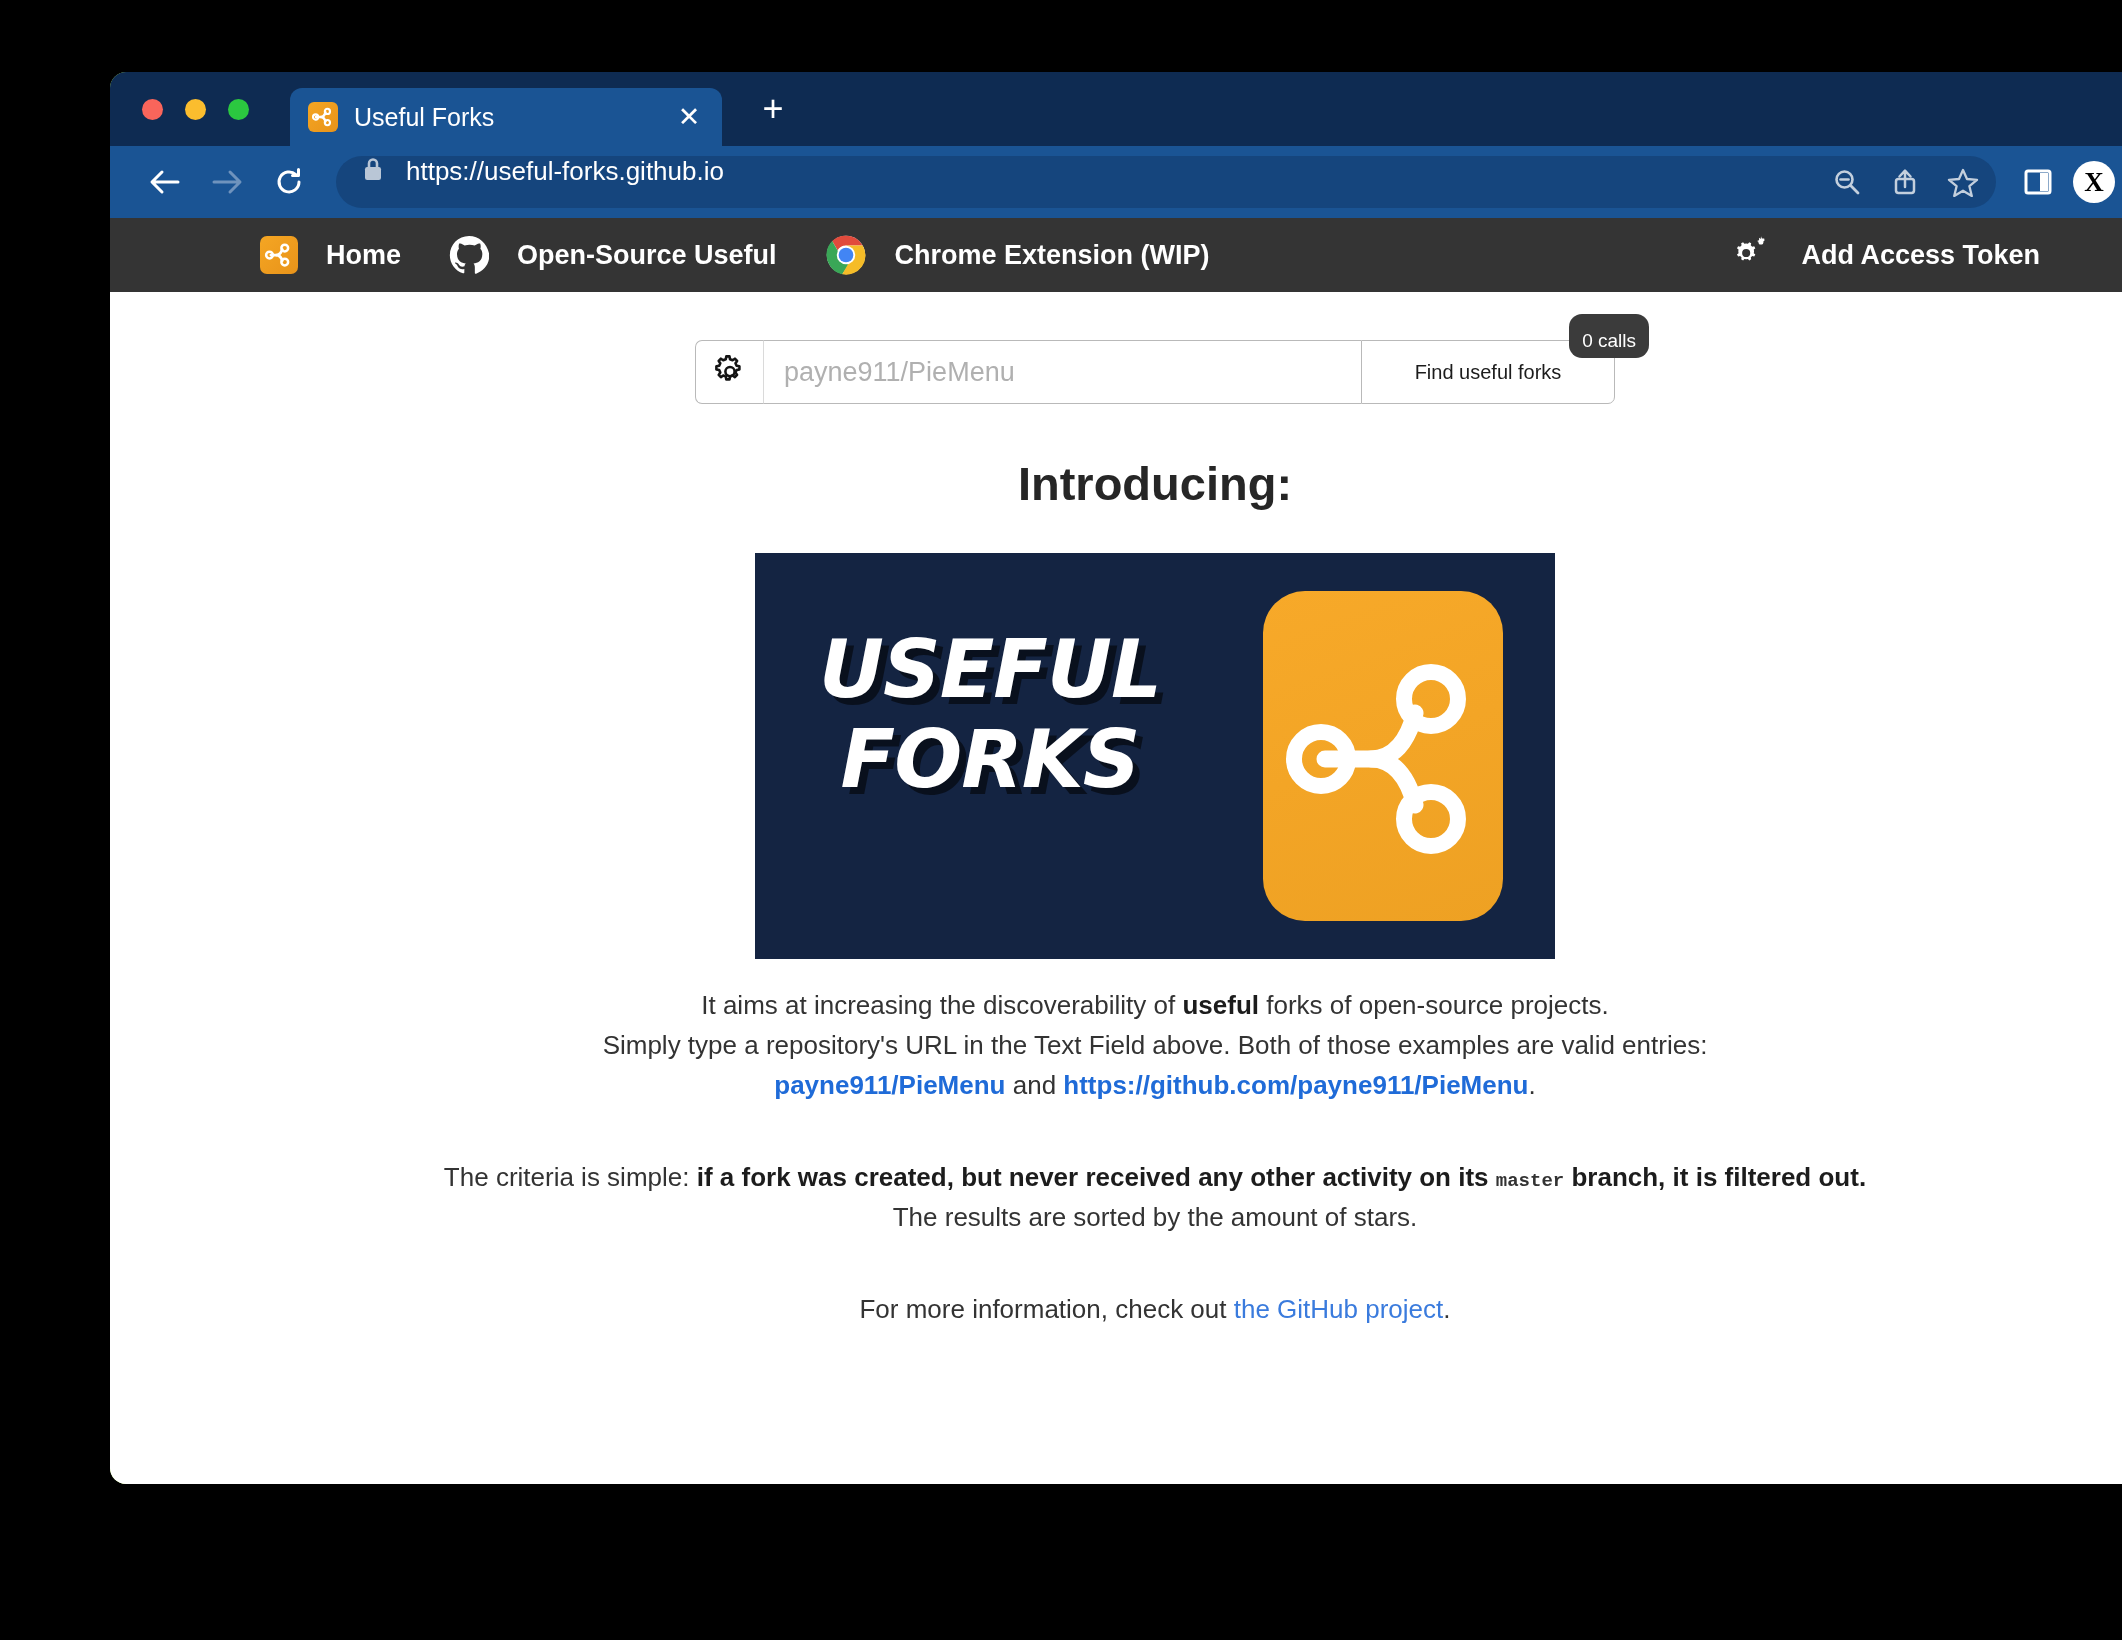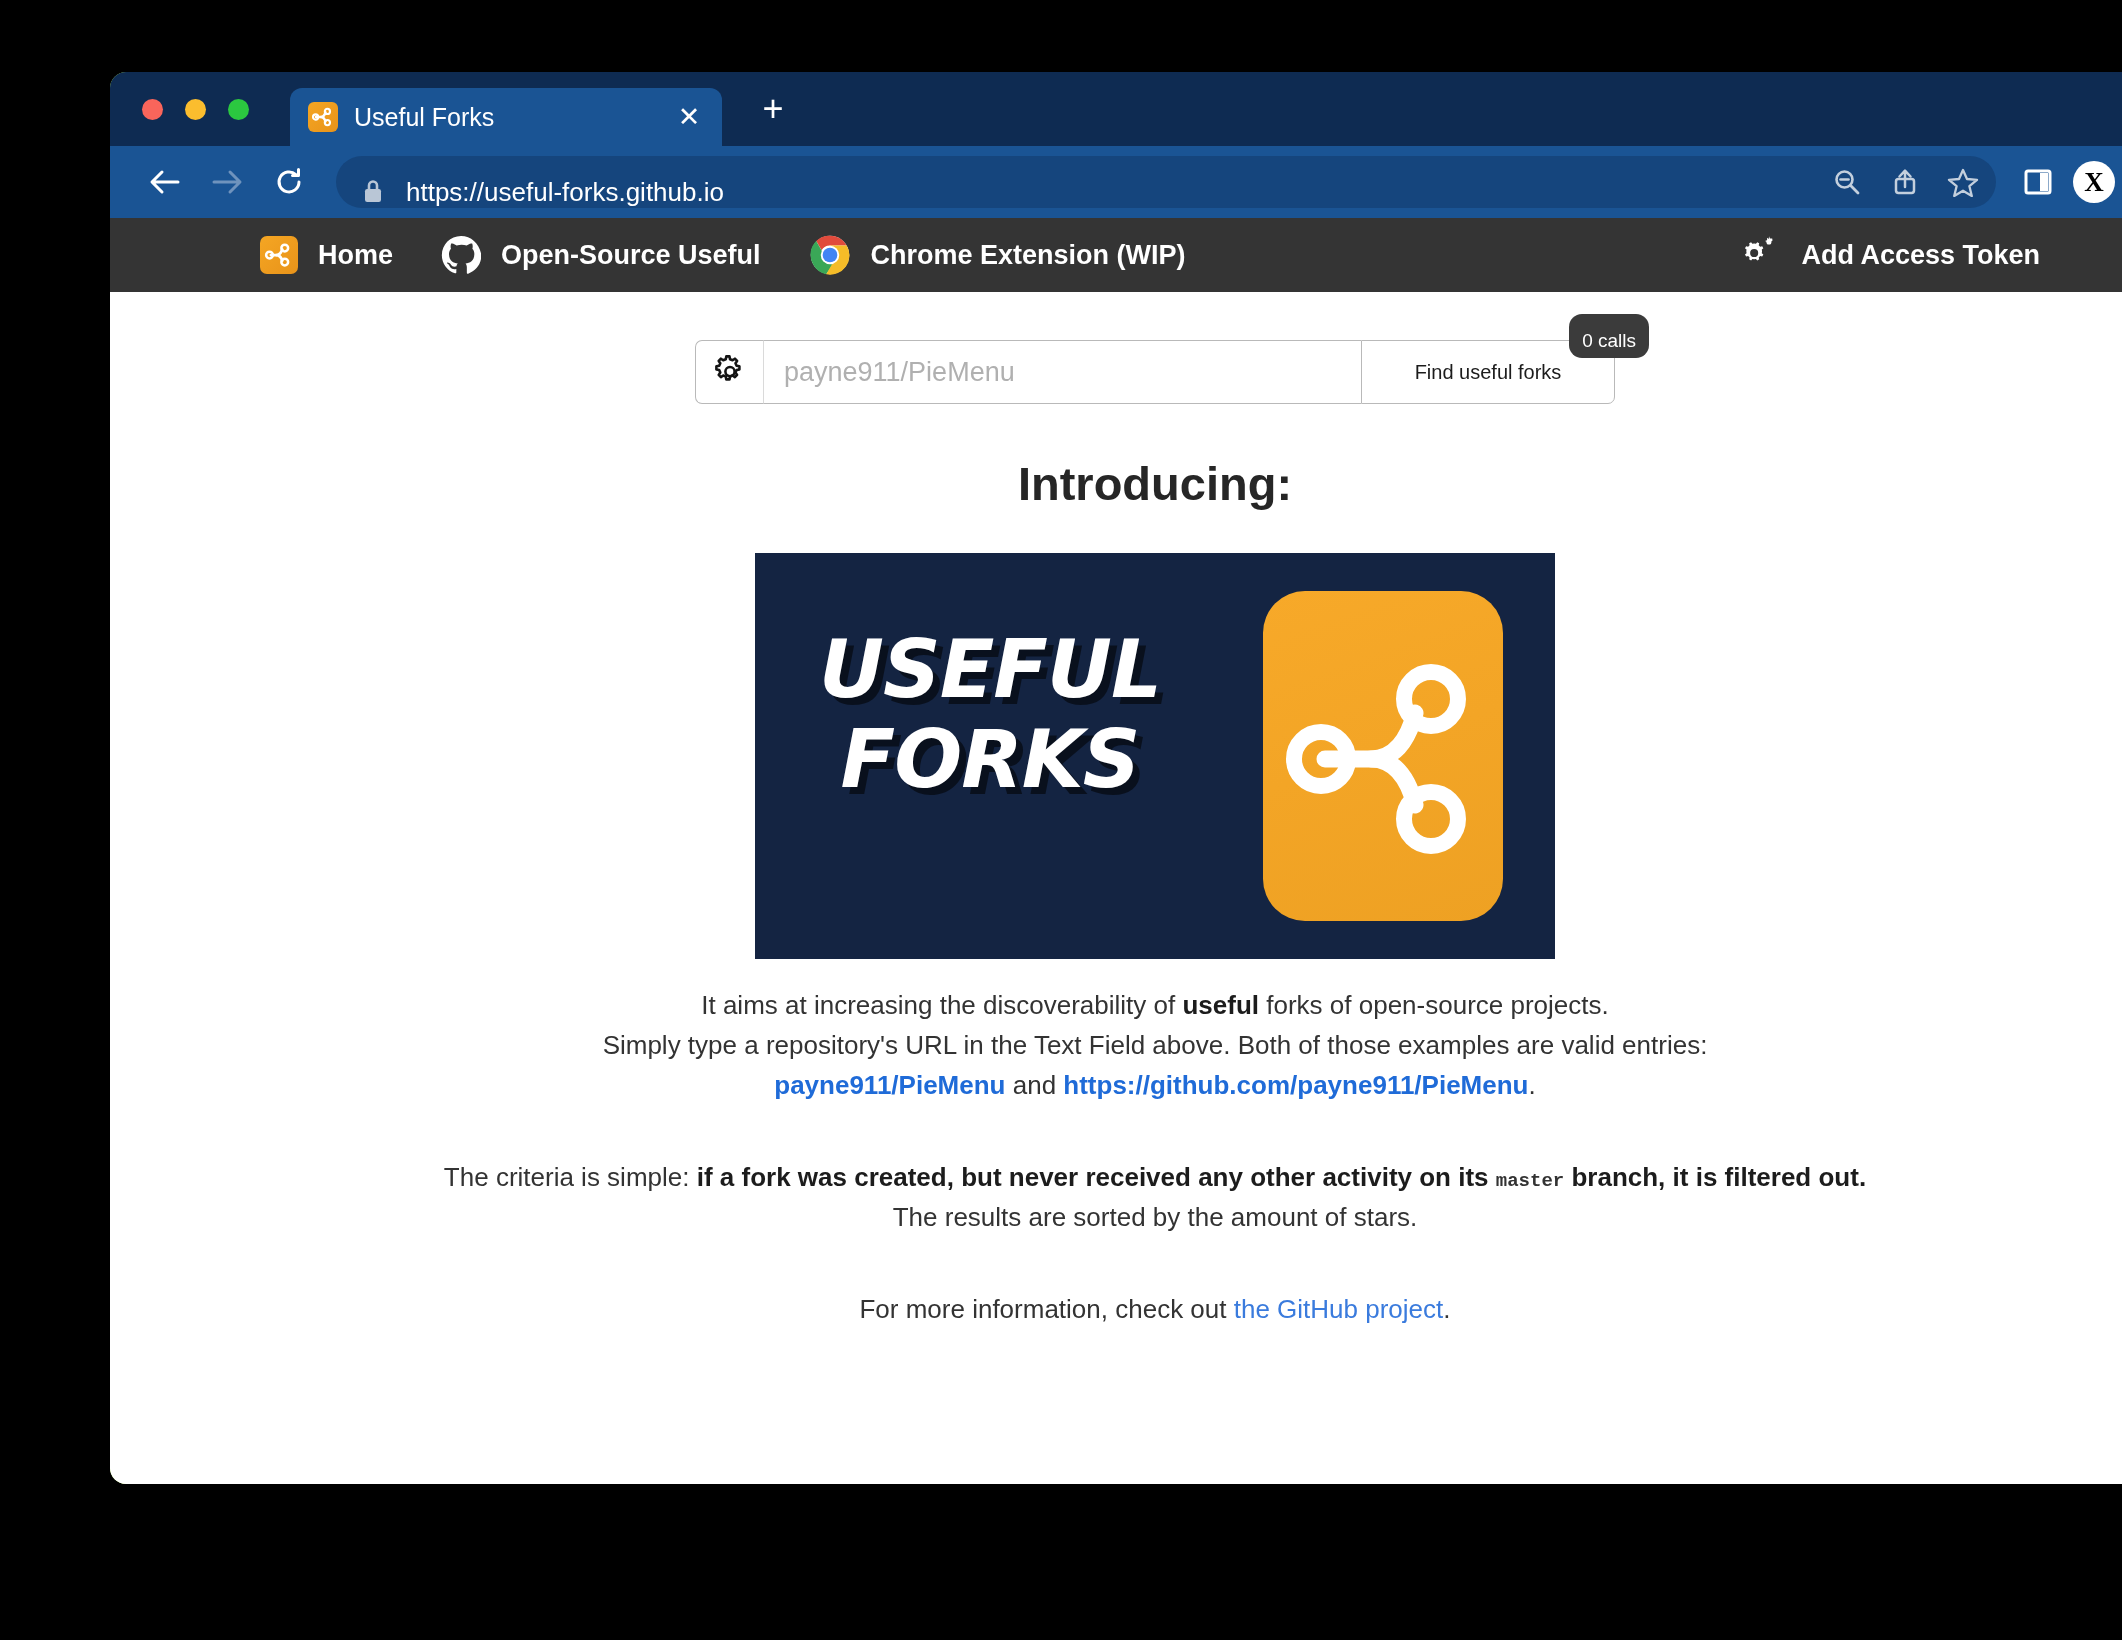--- a/index.html
+++ b/index.html
@@ -102,21 +102,21 @@
   .nav-btn {
     width: 62px; height: 62px;
     display: flex; align-items: center; justify-content: center;
     cursor: pointer;
   }
   .omnibox {
     flex: 1 1 auto;
     height: 52px;
     background: #15457d;
     border-radius: 26px;
-    display: flex; align-items: flex-end;
+    display: flex; align-items: flex-start;
     margin: 0 14px 0 16px;
     padding-left: 26px;
     min-width: 0;
   }
   .lock-icon { flex: 0 0 auto; margin-right: 22px; }
   .omnibox-url {
     color: #ffffff;
     font-size: 26px;
     white-space: nowrap;
     overflow: hidden;
@@ -171,21 +171,21 @@
     height: 74px;
     background: #343434;
     display: flex;
     align-items: center;
     padding-left: 150px;
     padding-right: 40px;
     position: relative;
   }
   .nav-item {
     display: flex; align-items: center;
-    gap: 20px;
+    gap: 28px;
     margin-right: 48px;
     cursor: pointer;
     white-space: nowrap;
   }
   .nav-item .label {
     color: #ffffff;
     font-size: 27px;
     font-weight: bold;
   }
   .nav-item.right { margin-right: 0; margin-left: auto; padding-right: 120px; }

